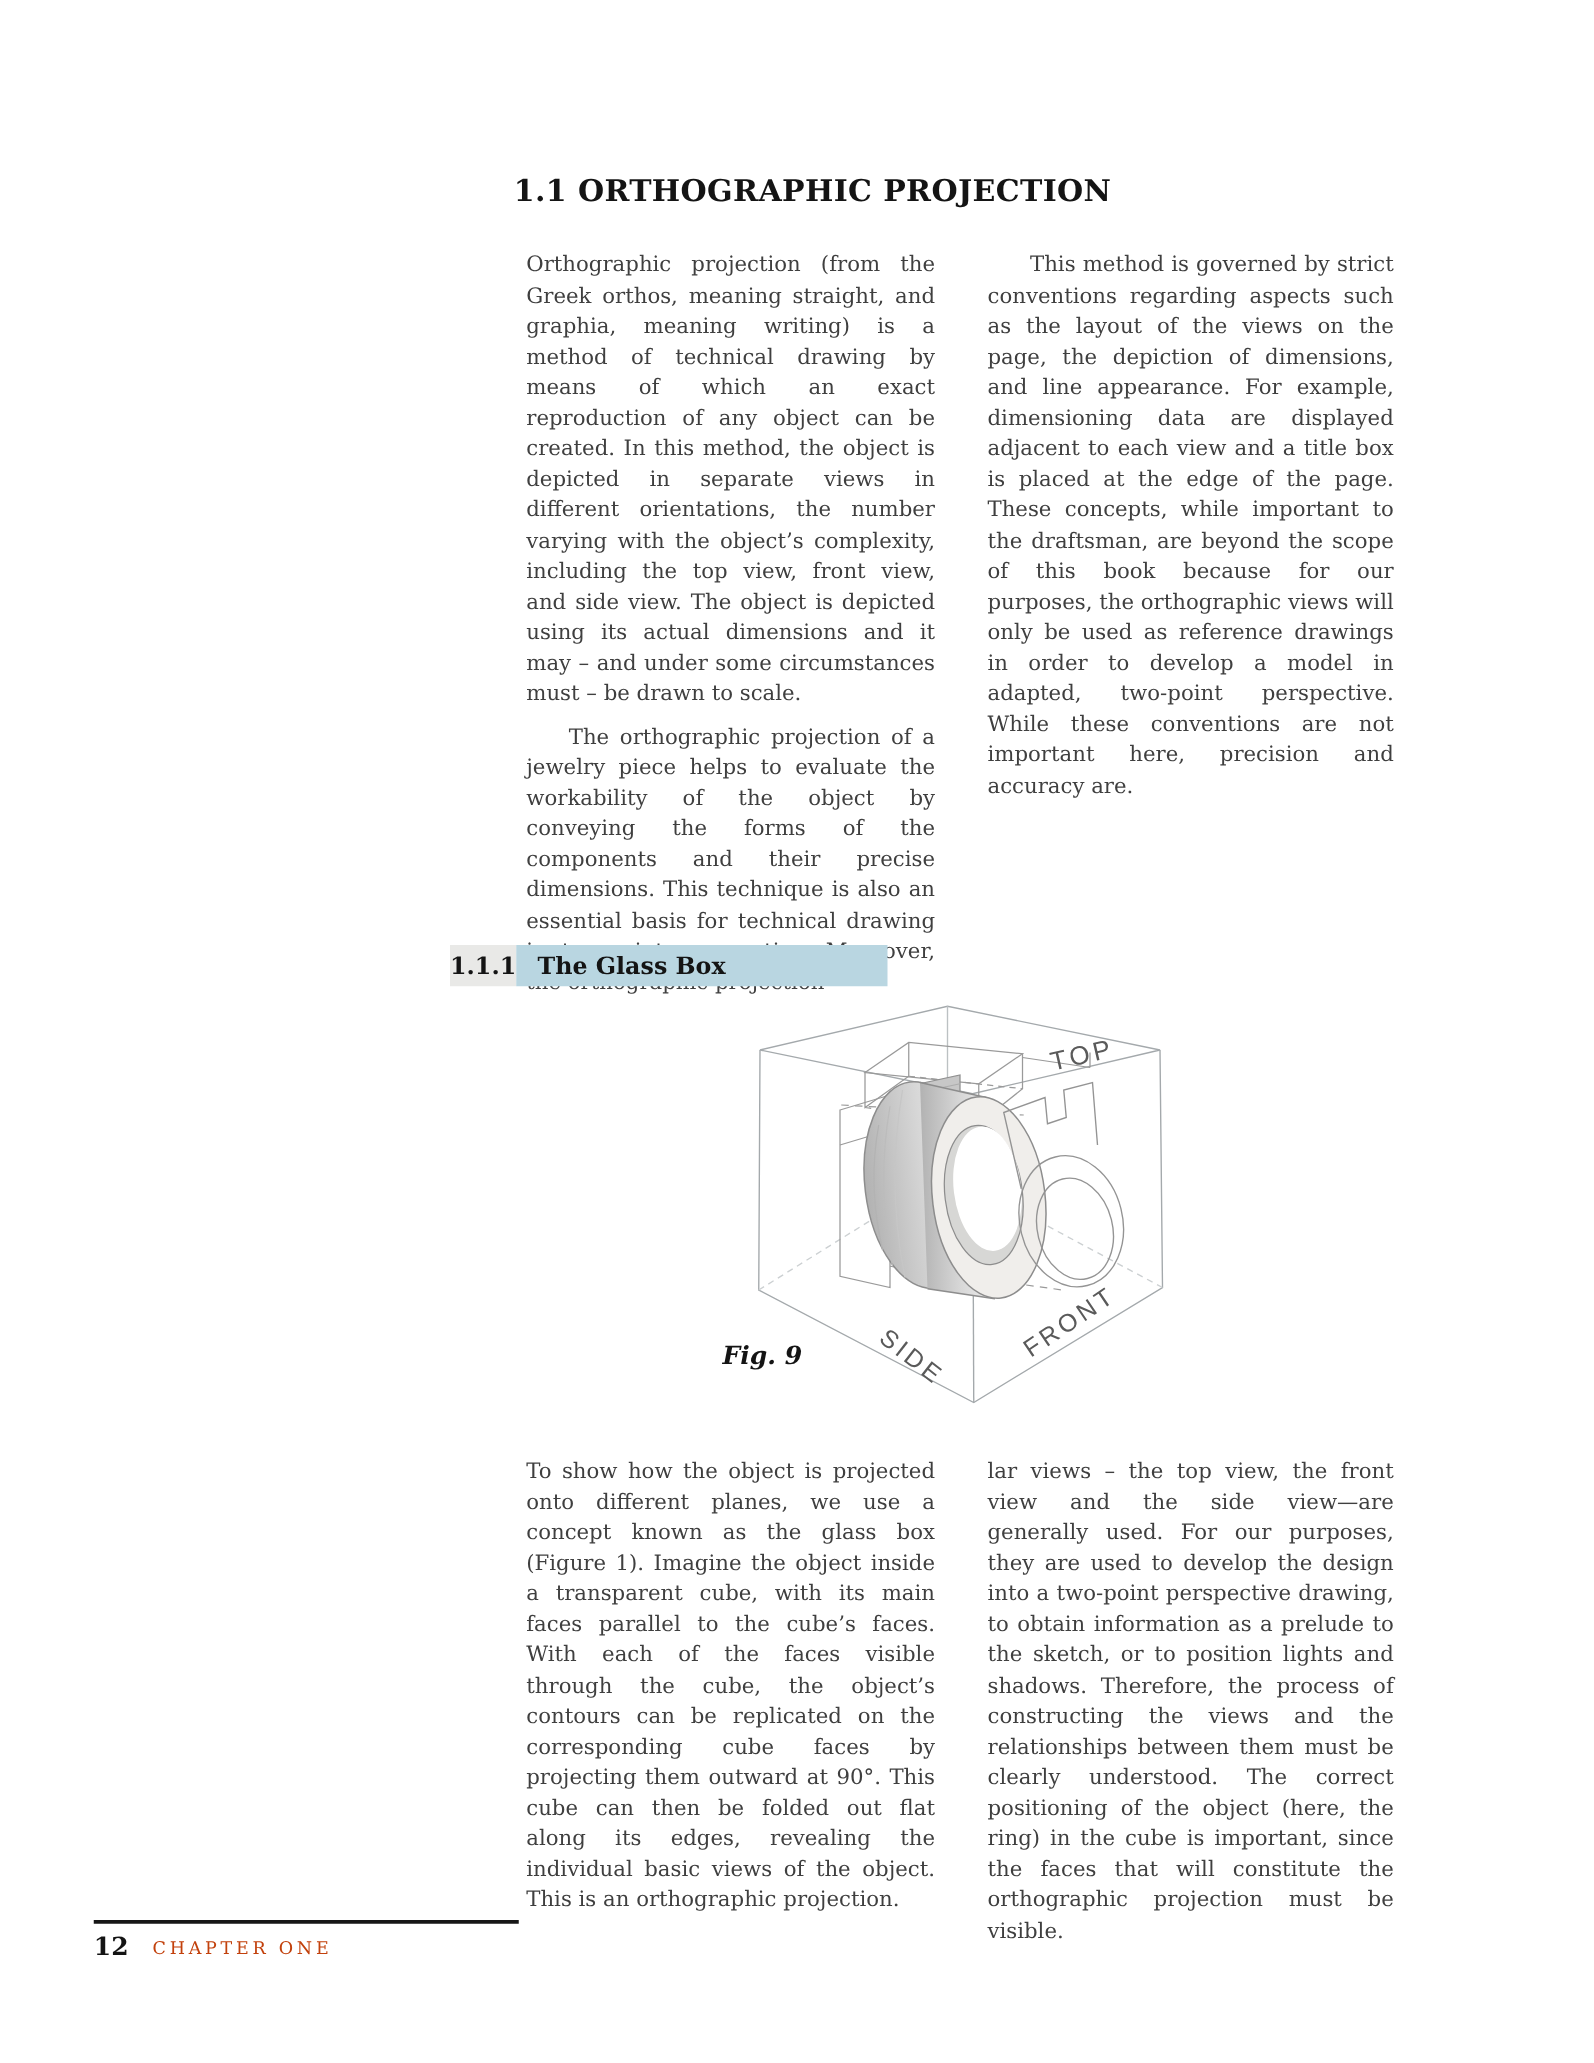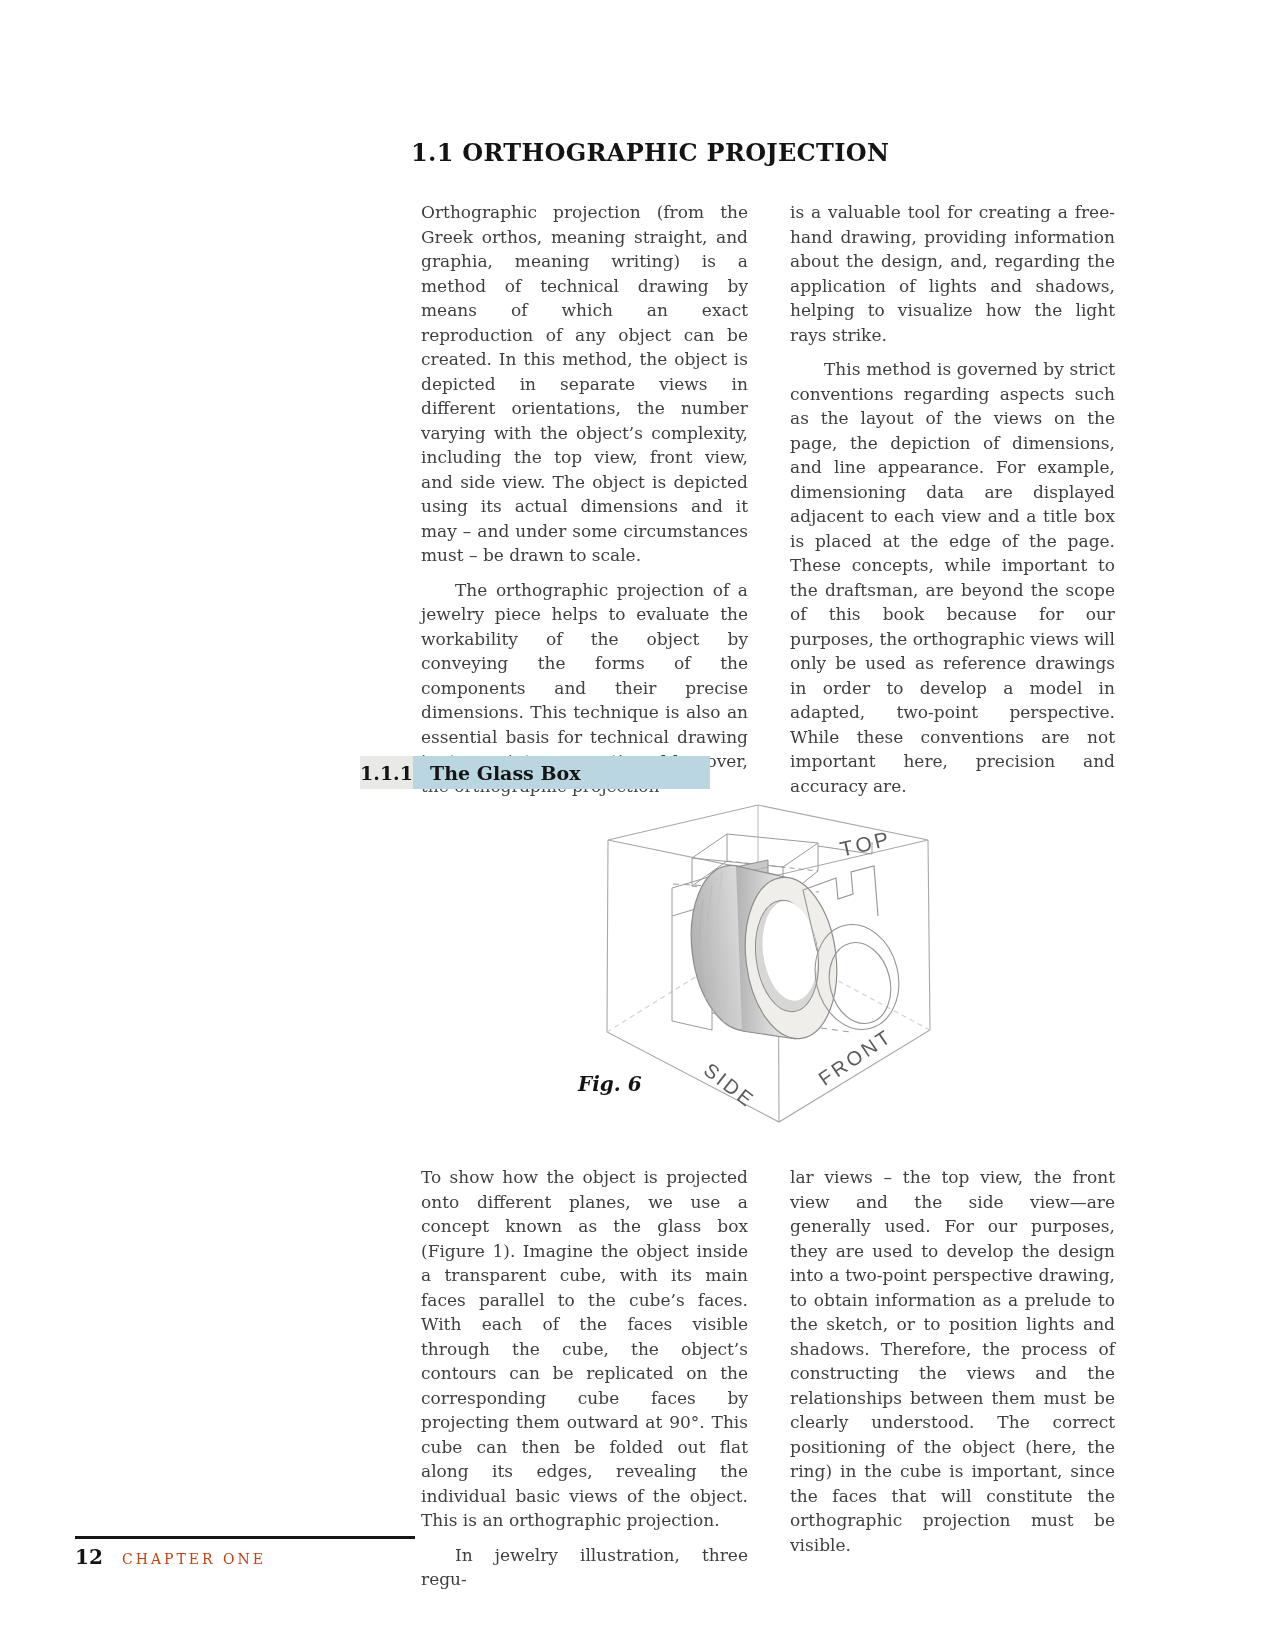--- a/index.html
+++ b/index.html
@@ -36,21 +36,20 @@
 <body>
 
 <div class="abs page-title">1.1 ORTHOGRAPHIC PROJECTION</div>
 
 <div class="abs cols upper">
   <div class="col col-left">
     <p>Orthographic projection (from the Greek orthos, meaning straight, and graphia, meaning writing) is a method of technical drawing by means of which an exact reproduction of any object can be created. In this method, the object is depicted in separate views in different orientations, the number varying with the object’s complexity, including the top view, front view, and side view. The object is depicted using its actual dimensions and it may – and under some circumstances must – be drawn to scale.</p>
     <p class="indent">The orthographic projection of a jewelry piece helps to evaluate the workability of the object by conveying the forms of the components and their precise dimensions. This technique is also an essential basis for technical drawing in two-point perspective. Moreover, the orthographic projection</p>
   </div>
   <div class="col col-right">
-    <p>is a valuable tool for creating a free-hand drawing, providing information about the design, and, regarding the application of lights and shadows, helping to visualize how the light rays strike.</p>
     <p class="indent">This method is governed by strict conventions regarding aspects such as the layout of the views on the page, the depiction of dimensions, and line appearance. For example, dimensioning data are displayed adjacent to each view and a title box is placed at the edge of the page. These concepts, while important to the draftsman, are beyond the scope of this book because for our purposes, the orthographic views will only be used as reference drawings in order to develop a model in adapted, two-point perspective. While these conventions are not important here, precision and accuracy are.</p>
   </div>
 </div>
 
 <div class="abs section-bar">
   <div class="section-num">1.1.1</div>
   <div class="section-name">The Glass Box</div>
 </div>
 
 <div class="abs figure-wrap">
@@ -107,26 +106,25 @@
       <ellipse cx="860" cy="983" rx="30" ry="41" transform="rotate(-14,860,983)"></ellipse>
       <path d="M817,951 L803,890 L836,878 L838,899 L853,894 L851,872 L874,866 L878,916"></path>
     </g>
 
     <text x="866" y="851" font-size="21" text-anchor="middle" transform="rotate(-13,866,845)">TOP</text>
     <text x="729" y="1092" font-size="20" text-anchor="middle" transform="rotate(38,729,1086)">SIDE</text>
     <text x="856" y="1064" font-size="20" text-anchor="middle" transform="rotate(-34,856,1058)">FRONT</text>
   </svg>
 </div>
 
-<div class="abs fig-caption">Fig. 6</div>
+<div class="abs fig-caption">Fig. 9</div>
 
 <div class="abs cols lower">
   <div class="col col-left">
     <p>To show how the object is projected onto different planes, we use a concept known as the glass box (Figure 1). Imagine the object inside a transparent cube, with its main faces parallel to the cube’s faces. With each of the faces visible through the cube, the object’s contours can be replicated on the corresponding cube faces by projecting them outward at 90°. This cube can then be folded out flat along its edges, revealing the individual basic views of the object. This is an orthographic projection.</p>
-    <p class="indent">In jewelry illustration, three regu-</p>
   </div>
   <div class="col col-right">
     <p>lar views – the top view, the front view and the side view—are generally used. For our purposes, they are used to develop the design into a two-point perspective drawing, to obtain information as a prelude to the sketch, or to position lights and shadows. Therefore, the process of constructing the views and the relationships between them must be clearly understood. The correct positioning of the object (here, the ring) in the cube is important, since the faces that will constitute the orthographic projection must be visible.</p>
   </div>
 </div>
 
 <div class="abs footer-rule"></div>
 <div class="abs footer-pagenum">12</div>
 <div class="abs footer-chapter">CHAPTER ONE</div>
 

